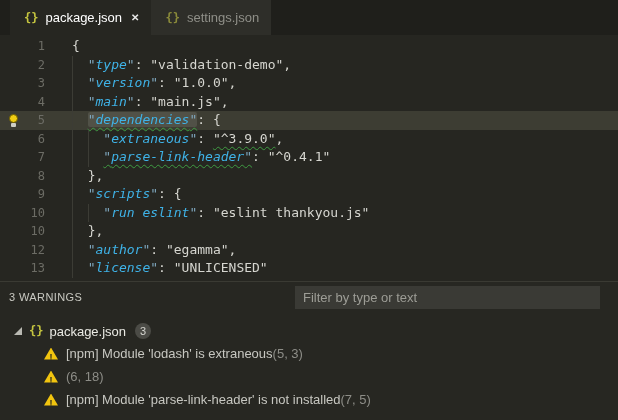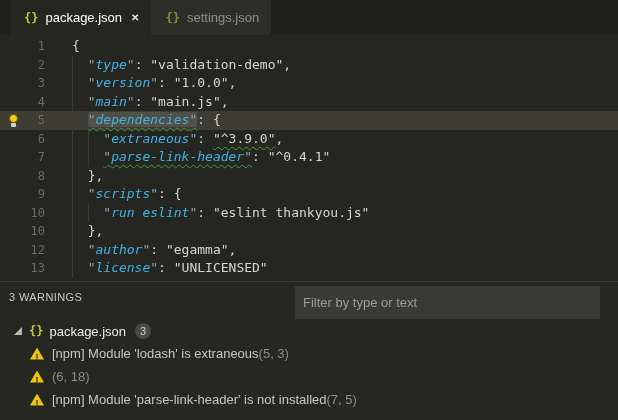--- a/index.html
+++ b/index.html
@@ -40,35 +40,35 @@
                background:#f0cd13; border:1px solid #6b5c00; }
   .bulb-base { position:absolute; left:4px; top:9px; width:5px; height:3.5px;
                background:#cfcfc6; border-radius:1px; }
 
   
   .panel { position:absolute; top:281px; left:0; width:618px; height:139px;
            background:#272722; border-top:1px solid #3a3a33; }
   .panel-header { position:relative; height:31px; }
   .panel-title { position:absolute; left:9px; top:9px; font-size:11px; color:#c9c9c2;
                  letter-spacing:0.4px; }
-  .filter-input { position:absolute; left:295px; top:4px; width:305px; height:33px;
+  .filter-input { position:absolute; left:295px; top:4px; width:305px; height:23px;
                   background:#3a3a35; border:none; outline:none; color:#dddddd;
                   font-size:13px; font-family:"Liberation Sans", sans-serif; padding:0 8px; }
   .filter-input::placeholder { color:#9d9d96; }
 
   .tree { margin-top:7px; }
   .tree-file-row { height:22px; display:flex; align-items:center; padding-left:14px; }
   .twisty { width:8px; height:8px; background:#b9b9b2; margin-right:7px;
             clip-path:polygon(100% 0, 100% 100%, 0 100%); }
   .tree-file-row .braces-icon { margin-right:6px; }
   .tree-file-label { font-size:13px; color:#eaeae4; }
   .badge { margin-left:9px; min-width:16px; height:16px; border-radius:8px; background:#4b4b46;
            color:#d6d6d0; font-size:11px; line-height:16px; text-align:center; padding:0 4px; }
 
-  .warning-row { height:23px; display:flex; align-items:center; padding-left:30px; }
+  .warning-row { height:23px; display:flex; align-items:center; padding-left:44px; }
   .warn-icon { position:relative; width:14px; height:12px; margin-right:8px; flex:none;
                clip-path:polygon(50% 0, 100% 100%, 0 100%); background:#f1c40f; }
   .warn-icon::after { content:"!"; position:absolute; left:0; right:0; bottom:-2px;
                       text-align:center; font-size:9px; font-weight:bold; color:#262621; }
   .warn-msg { font-size:13px; color:#c7c7c1; white-space:pre; }
   .warn-pos { font-size:13px; color:#8d8d87; }
 </style>
 </head>
 <body>
 

